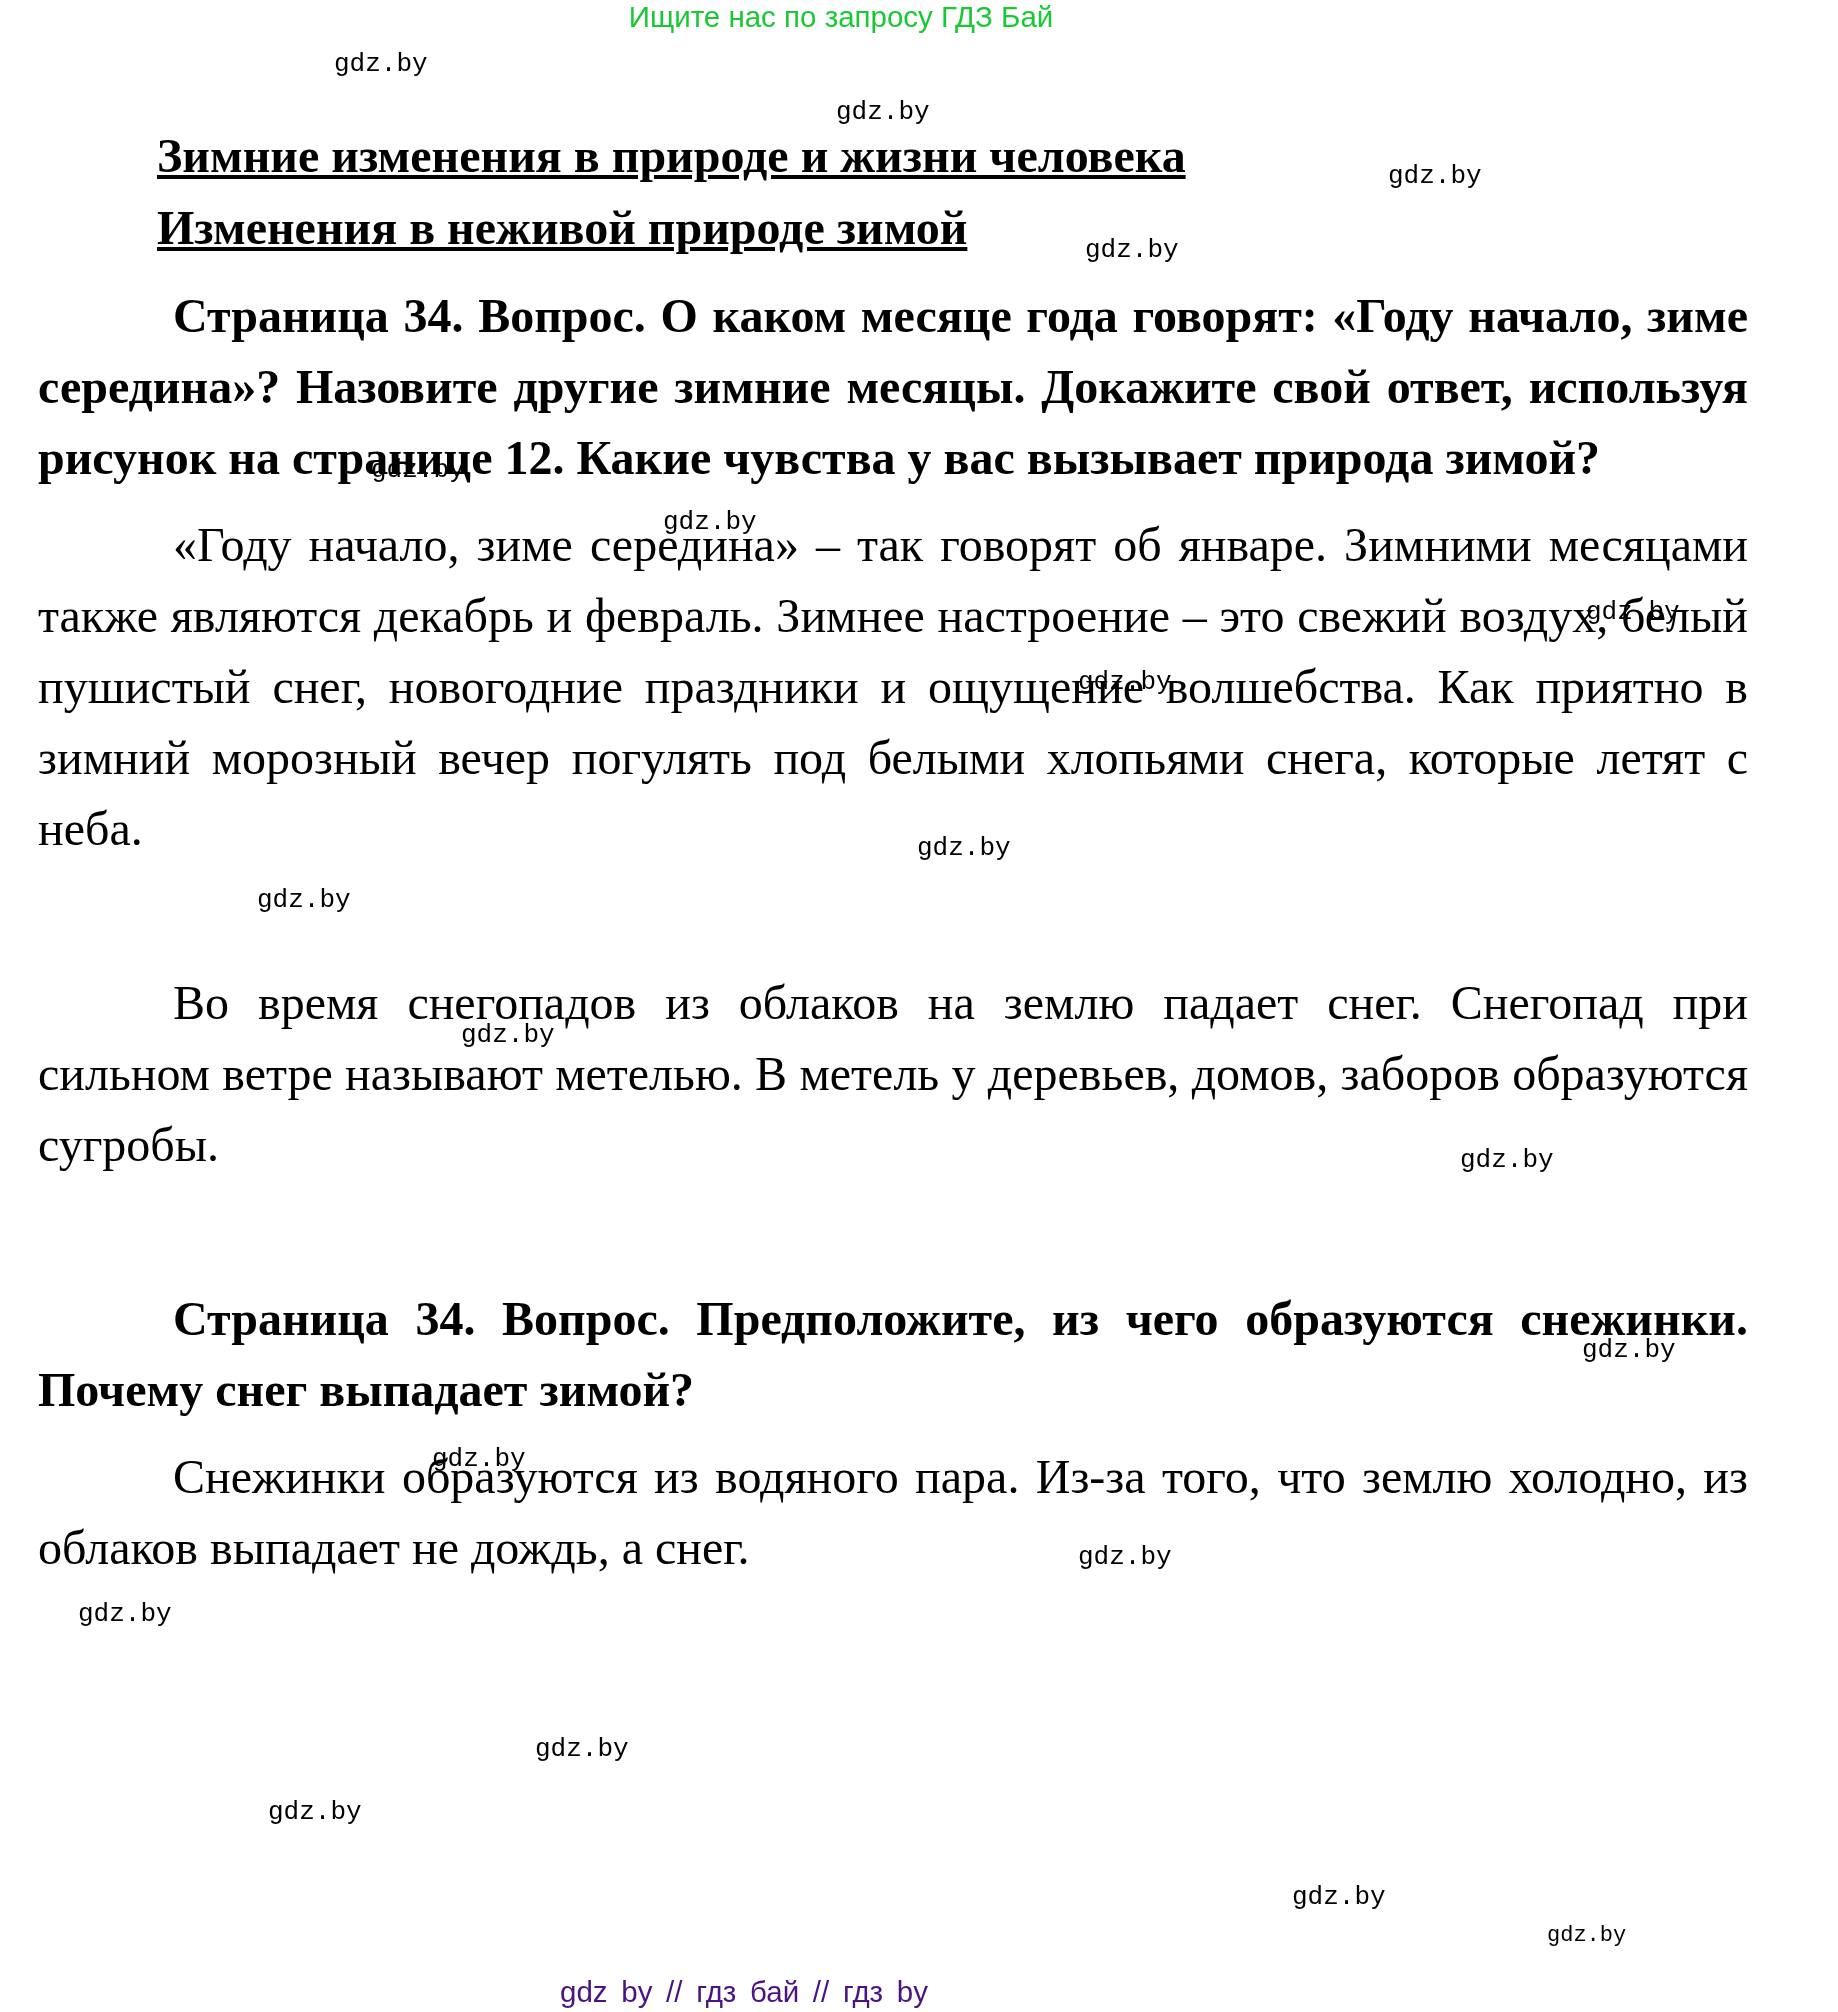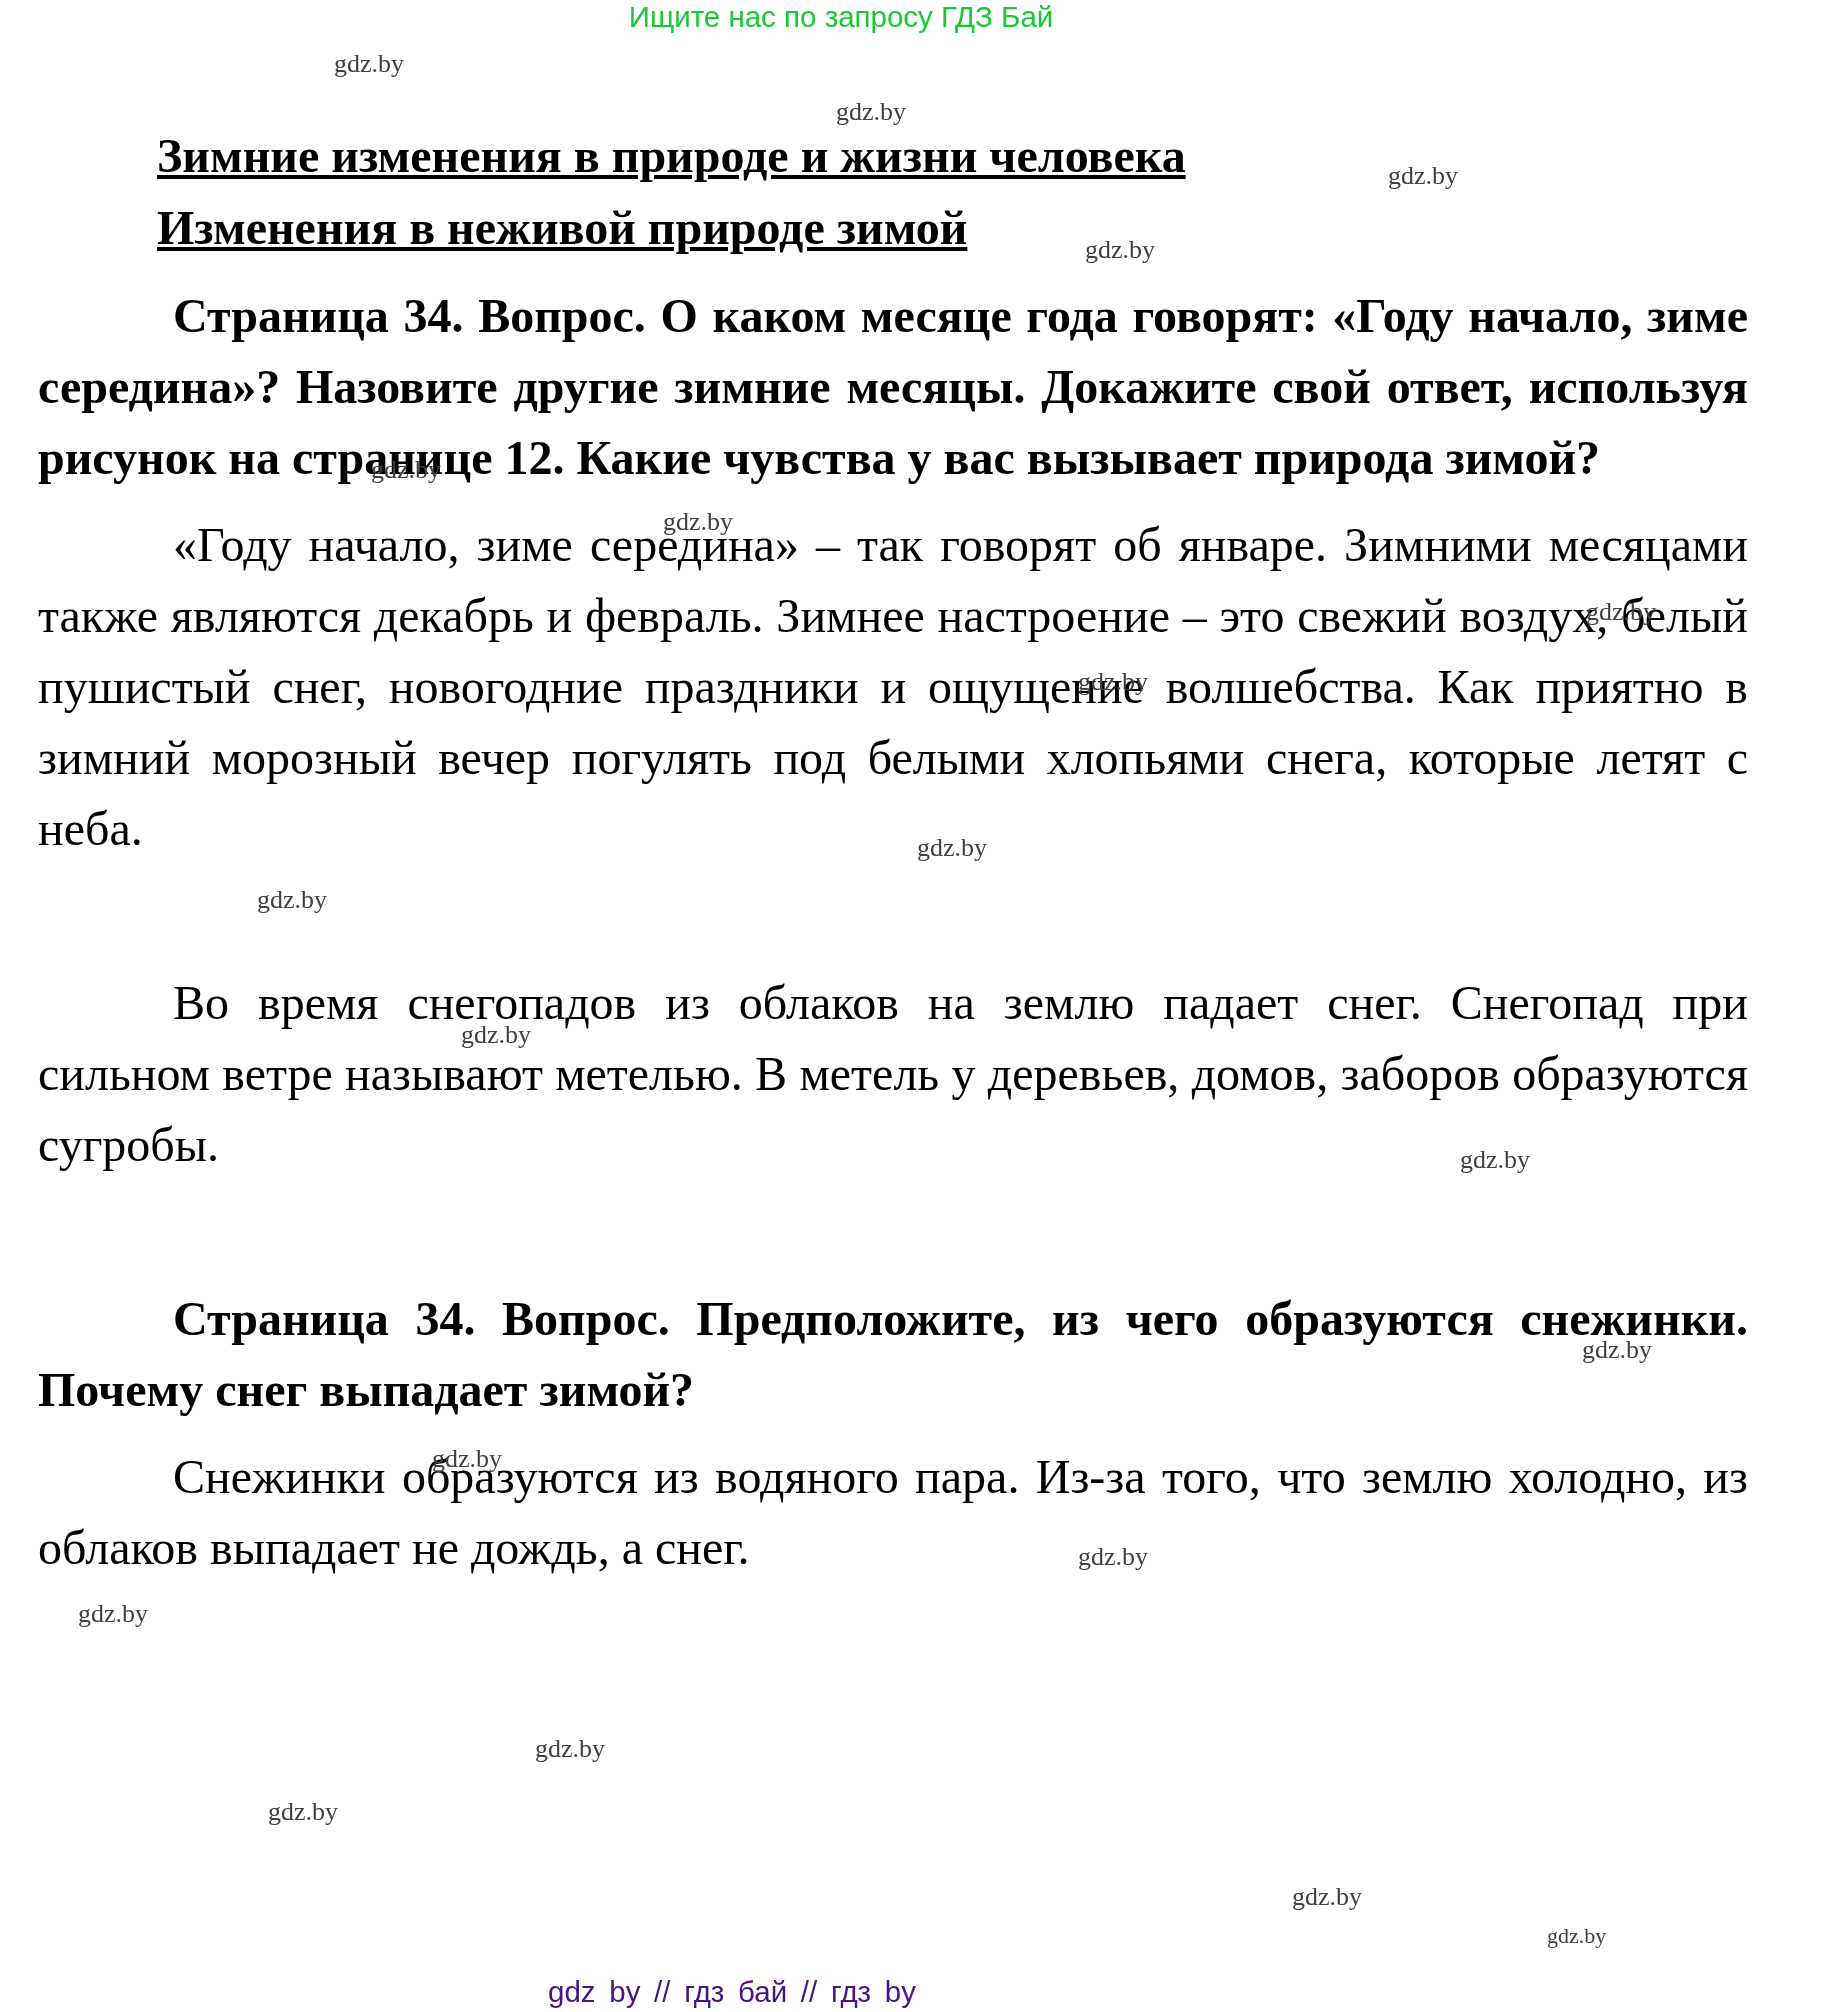--- a/index.html
+++ b/index.html
@@ -4,21 +4,21 @@
 <style>
   html, body { margin: 0; padding: 0; background: #ffffff; }
   body { width: 1838px; height: 2013px; position: relative; overflow: hidden; }
   .page { position: absolute; left: 0; top: 0; width: 1838px; height: 2013px; }
   .top-banner {
     position: absolute; left: 0; top: 0; width: 1682px; text-align: center;
     font-family: "Liberation Sans", sans-serif; font-size: 29.5px; line-height: 33px;
     color: #19c933;
   }
   .bottom-banner {
-    position: absolute; left: 4px; top: 1975px; width: 1456px; text-align: center;
+    position: absolute; left: 16px; top: 1975px; width: 1456px; text-align: center;
     font-family: "Liberation Sans", sans-serif; font-size: 29.5px; line-height: 33px;
     color: #4b1484; word-spacing: 5.5px;
   }
   .content {
     position: absolute; left: 22px; top: 120px; width: 1742px;
     font-family: "Liberation Serif", serif; color: #000;
   }
   .title {
     font-weight: bold; font-size: 48px; line-height: 72px; margin: 0;
     padding-left: 135px;
@@ -27,22 +27,22 @@
   .question {
     font-weight: bold; font-size: 48px; line-height: 71px; margin: 16px;
     text-align: justify; text-indent: 135px;
   }
   .answer {
     font-size: 48px; line-height: 71px; margin: 16px;
     text-align: justify; text-indent: 135px;
   }
   .gap { height: 71px; }
   .wm {
-    position: absolute; font-family: Liberation Serif, serif;
-    font-size: 26px; color: #404040; line-height: 28px;
+    position: absolute; font-family: Liberation Mono, monospace;
+    font-size: 26px; color: #000000; line-height: 28px;
   }
   .wm.small { font-size: 22px; }
 </style>
 </head>
 <body>
 
 <div class="page">
 
   <div class="top-banner">Ищите нас по запросу ГДЗ Бай</div>
 

